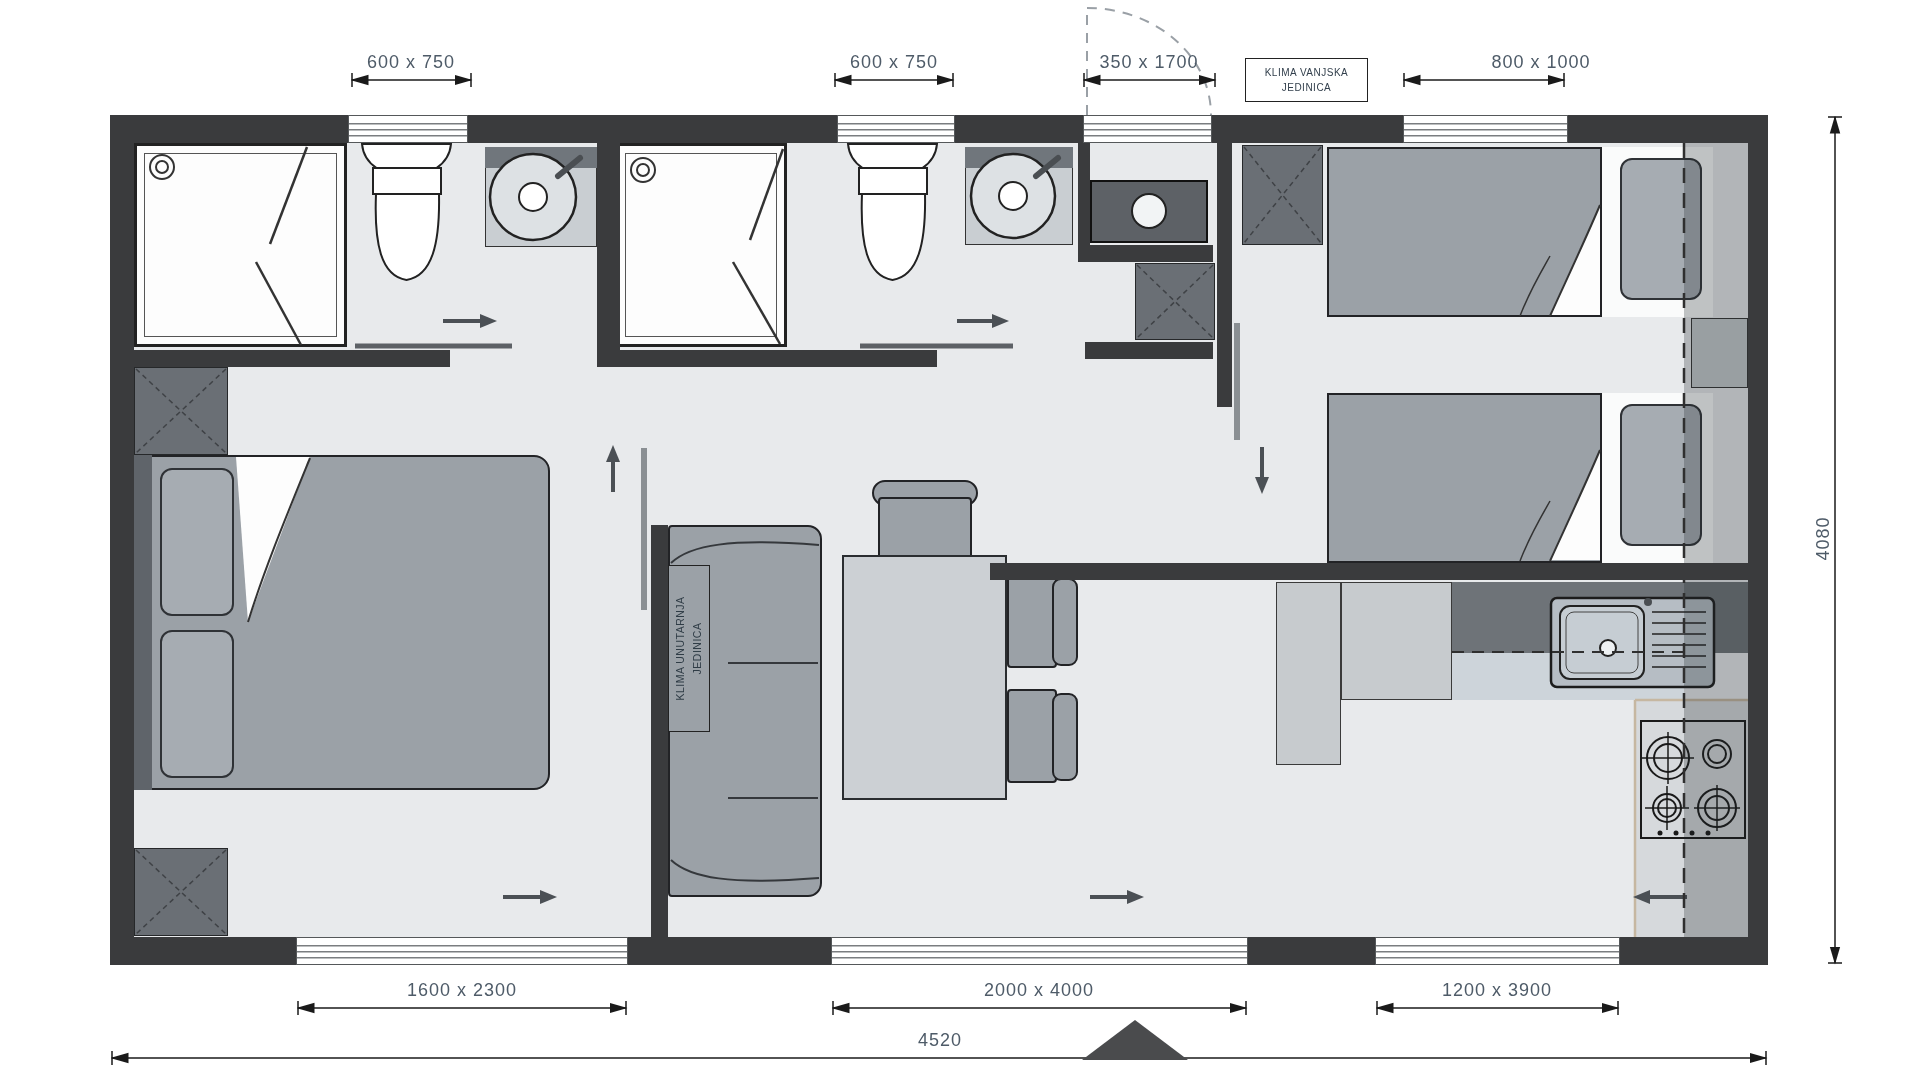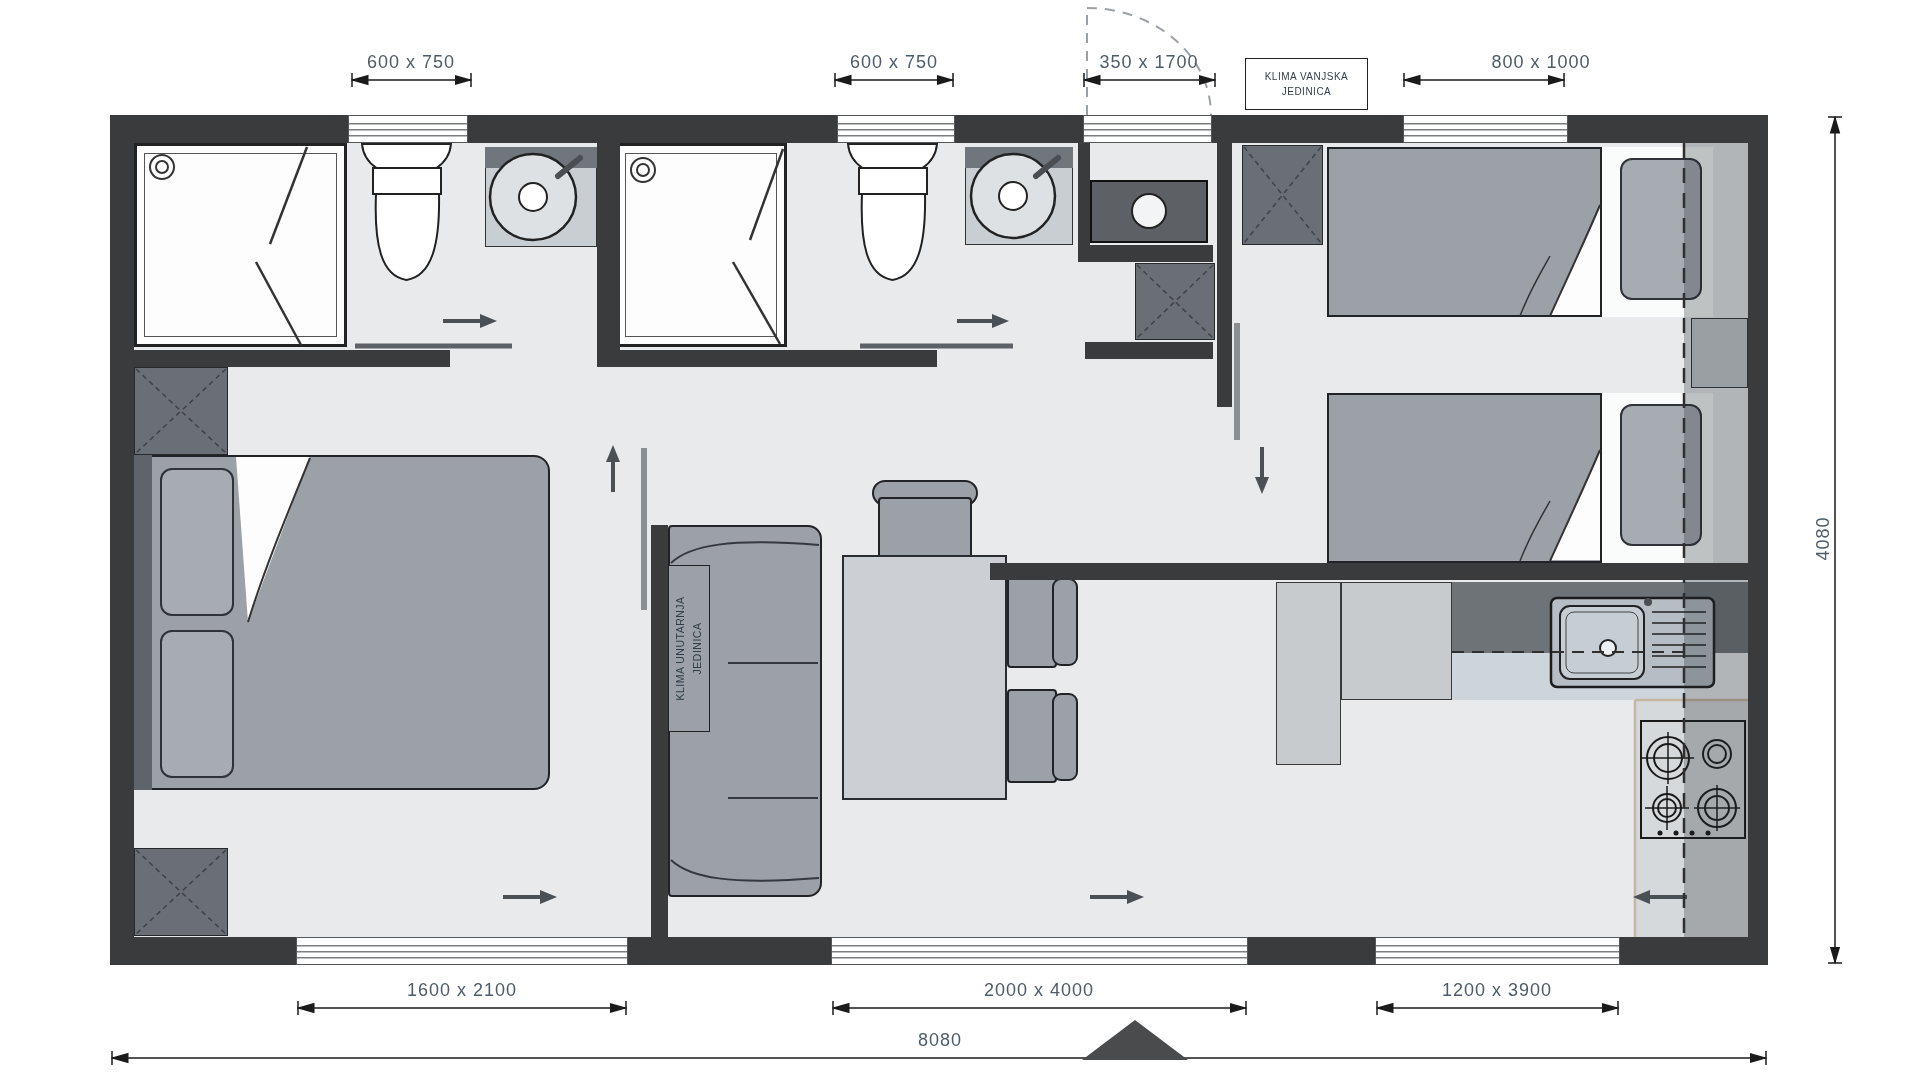--- a/index.html
+++ b/index.html
@@ -254,21 +254,21 @@
   <div class="abs wall" style="left:990px;top:563px;width:758px;height:17px"></div>
 
   <div class="abs win" style="left:348px;top:115px;width:120px;height:28px"></div>
   <div class="abs win" style="left:837px;top:115px;width:118px;height:28px"></div>
   <div class="abs win" style="left:1083px;top:115px;width:129px;height:28px"></div>
   <div class="abs win" style="left:1403px;top:115px;width:165px;height:28px"></div>
   <div class="abs win" style="left:296px;top:937px;width:332px;height:28px"></div>
   <div class="abs win" style="left:831px;top:937px;width:417px;height:28px"></div>
   <div class="abs win" style="left:1375px;top:937px;width:245px;height:28px"></div>
 
-  <div class="kbox" style="left:1245px;top:58px;width:123px;height:52px">
+  <div class="kbox" style="left:1245px;top:58px;width:123px;height:44px">
     <span>KLIMA VANJSKA</span>
     <span>JEDINICA</span>
   </div>
 
   <div class="abs" style="left:668px;top:565px;width:42px;height:167px;border:1.5px solid #222;box-sizing:border-box;background:#9ba1a7"></div>
   <div class="vtext">
     <span>KLIMA UNUTARNJA</span>
     <span>JEDINICA</span>
   </div>
 
@@ -317,19 +317,19 @@
         <line x1="1828" y1="963" x2="1842" y2="963"></line>
     </g>
 
     <polygon points="1135,1020 1082,1060 1188,1060" fill="#4a4b4d"></polygon>
   </svg>
 
   <div class="dim" style="left:341px;top:52px;width:140px">600 x 750</div>
   <div class="dim" style="left:824px;top:52px;width:140px">600 x 750</div>
   <div class="dim" style="left:1074px;top:52px;width:150px">350 x 1700</div>
   <div class="dim" style="left:1466px;top:52px;width:150px">800 x 1000</div>
-  <div class="dim" style="left:382px;top:980px;width:160px">1600 x 2100</div>
+  <div class="dim" style="left:382px;top:980px;width:160px">1600 x 2300</div>
   <div class="dim" style="left:959px;top:980px;width:160px">2000 x 4000</div>
   <div class="dim" style="left:1417px;top:980px;width:160px">1200 x 3900</div>
-  <div class="dim" style="left:890px;top:1030px;width:100px">8080</div>
+  <div class="dim" style="left:890px;top:1030px;width:100px">4520</div>
   <div class="dim" style="left:1773px;top:528px;width:100px;transform:rotate(-90deg)">4080</div>
 
 </div>
 
 </body></html>

